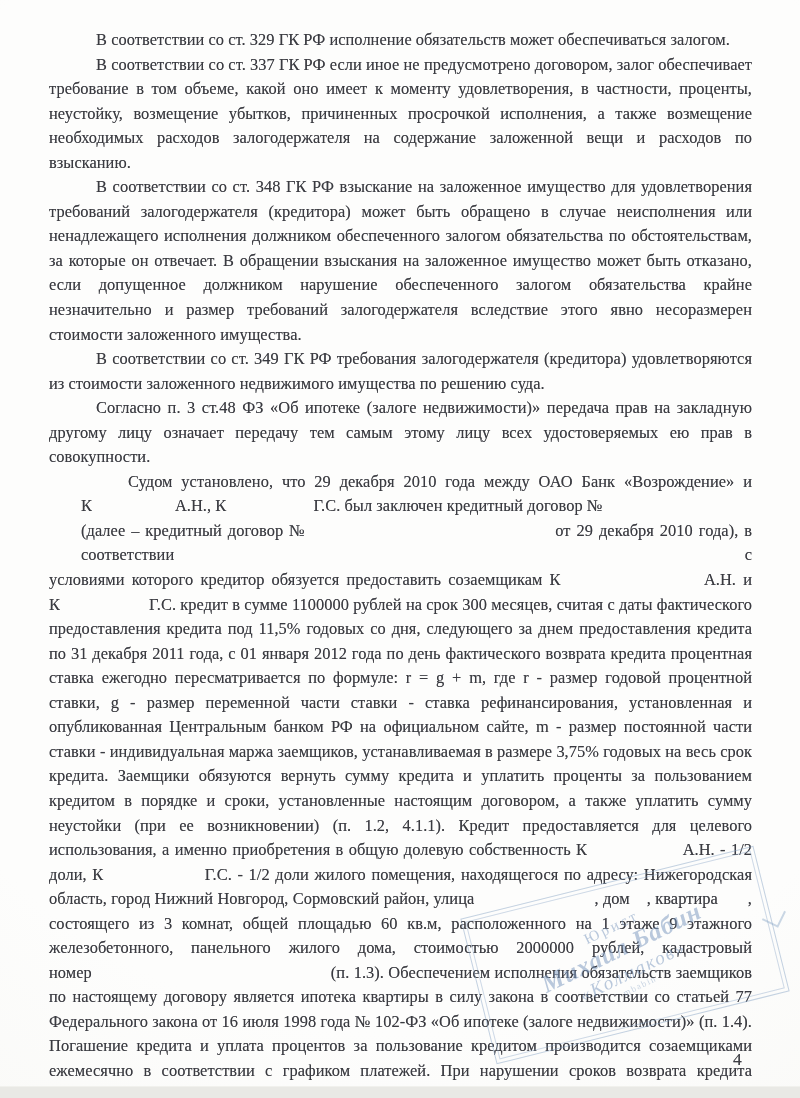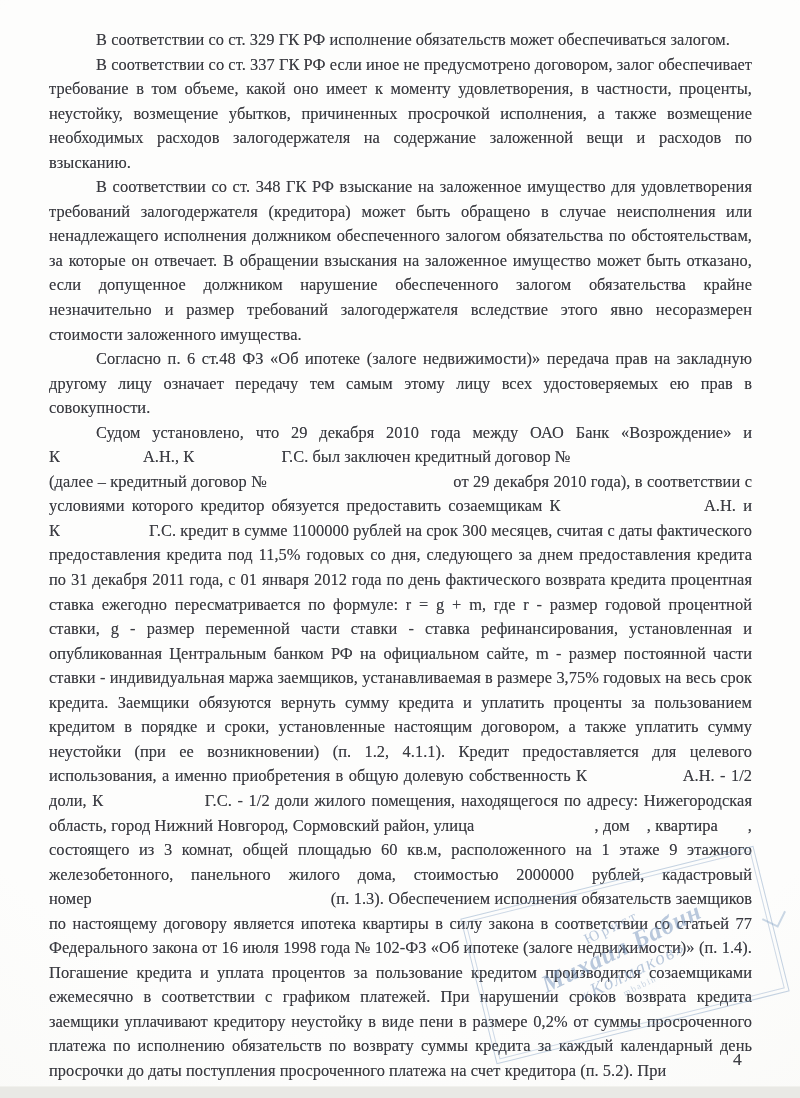--- a/index.html
+++ b/index.html
@@ -15,21 +15,21 @@
   }
   .text-block {
     position:absolute; left:49px; top:28px; width:703px;
     font-size:16.4px; line-height:24.55px;
     text-align:justify; color:#3a3b41;
     letter-spacing:.05px;
     text-shadow:0 0 .6px rgba(58,59,65,.55);
   }
   .para { margin:0; text-indent:47px; }
   .para-cont { margin:0; text-indent:0; }
-  .line { text-indent:0; }
+  .line { text-indent:0;margin-left:32px; }
   .line.indent { text-indent:47px; }
   .jlast { text-align-last:justify; }
   .page-number {
     position:absolute; left:733px; top:1049px;
     font-size:17.5px; color:#3d3e44;
     text-shadow:0 0 .6px rgba(58,59,65,.5);
   }
   .scan-strip {
     position:absolute; left:0; bottom:0; width:800px; height:11px;
     background:#e9e9e5;
@@ -69,21 +69,22 @@
 </style>
 </head>
 <body>
 
 <div class="page">
 
   <div class="text-block">
     <p class="para">В соответствии со ст.  329 ГК РФ исполнение обязательств может обеспечиваться залогом.</p>
     <p class="para">В соответствии со ст. 337 ГК РФ если иное не предусмотрено договором, залог обеспечивает требование в том объеме, какой оно имеет к моменту удовлетворения, в частности, проценты, неустойку, возмещение убытков, причиненных просрочкой исполнения, а также возмещение необходимых расходов залогодержателя на содержание заложенной вещи и расходов по взысканию.</p>
     <p class="para">В соответствии со ст. 348 ГК РФ взыскание на заложенное имущество для удовлетворения требований залогодержателя (кредитора) может быть обращено в случае неисполнения или ненадлежащего исполнения должником обеспеченного залогом обязательства по обстоятельствам, за которые он отвечает. В обращении взыскания на заложенное имущество может быть отказано, если допущенное должником нарушение обеспеченного залогом обязательства крайне незначительно и размер требований залогодержателя вследствие этого явно несоразмерен стоимости заложенного имущества.</p>
-    <p class="para">Согласно п. 6 ст.48 ФЗ «Об ипотеке (залоге недвижимости)» передача прав на закладную другому лицу означает передачу тем самым этому лицу всех удостоверяемых ею прав в совокупности.</p>
+    <p class="para">В соответствии со ст. 349 ГК РФ требования залогодержателя (кредитора) удовлетворяются из стоимости заложенного недвижимого имущества по решению суда.</p>
+    <p class="para">Согласно п. 3 ст.48 ФЗ «Об ипотеке (залоге недвижимости)» передача прав на закладную другому лицу означает передачу тем самым этому лицу всех удостоверяемых ею прав в совокупности.</p>
     <div>
       <div class="line indent jlast">Судом установлено, что 29 декабря 2010 года между ОАО Банк «Возрождение» и</div>
       <div class="line">К&nbsp;&nbsp;&nbsp;&nbsp;&nbsp;&nbsp;&nbsp;&nbsp;&nbsp;&nbsp;&nbsp;&nbsp;&nbsp;&nbsp;&nbsp;&nbsp;&nbsp;&nbsp;&nbsp;&nbsp;А.Н., К&nbsp;&nbsp;&nbsp;&nbsp;&nbsp;&nbsp;&nbsp;&nbsp;&nbsp;&nbsp;&nbsp;&nbsp;&nbsp;&nbsp;&nbsp;&nbsp;&nbsp;&nbsp;&nbsp;&nbsp;&nbsp;Г.С. был заключен кредитный договор №</div>
       <div class="line jlast">(далее – кредитный договор №&nbsp;&nbsp;&nbsp;&nbsp;&nbsp;&nbsp;&nbsp;&nbsp;&nbsp;&nbsp;&nbsp;&nbsp;&nbsp;&nbsp;&nbsp;&nbsp;&nbsp;&nbsp;&nbsp;&nbsp;&nbsp;&nbsp;&nbsp;&nbsp;&nbsp;&nbsp;&nbsp;&nbsp;&nbsp;&nbsp;&nbsp;&nbsp;&nbsp;&nbsp;&nbsp;&nbsp;&nbsp;&nbsp;&nbsp;&nbsp;&nbsp;&nbsp;от 29 декабря 2010 года), в соответствии с</div>
       <p class="para-cont">условиями которого кредитор обязуется предоставить созаемщикам К&nbsp;&nbsp;&nbsp;&nbsp;&nbsp;&nbsp;&nbsp;&nbsp;&nbsp;&nbsp;&nbsp;&nbsp;&nbsp;&nbsp;&nbsp;&nbsp;&nbsp;&nbsp;&nbsp;&nbsp;А.Н. и К&nbsp;&nbsp;&nbsp;&nbsp;&nbsp;&nbsp;&nbsp;&nbsp;&nbsp;&nbsp;&nbsp;&nbsp;&nbsp;&nbsp;&nbsp;&nbsp;&nbsp;&nbsp;&nbsp;&nbsp;&nbsp;Г.С. кредит в сумме 1100000 рублей на срок 300 месяцев, считая с даты фактического предоставления кредита под 11,5% годовых со дня, следующего за днем предоставления кредита по 31 декабря 2011 года, с 01 января 2012 года по день фактического возврата кредита процентная ставка ежегодно пересматривается по формуле: r = g + m, где r - размер годовой процентной ставки, g - размер переменной части ставки - ставка рефинансирования, установленная и опубликованная Центральным банком РФ на официальном сайте, m - размер постоянной части ставки - индивидуальная маржа заемщиков, устанавливаемая в размере 3,75% годовых на весь срок кредита. Заемщики обязуются вернуть сумму кредита и уплатить проценты за пользованием кредитом в порядке и сроки, установленные настоящим договором, а также уплатить сумму неустойки (при ее возникновении) (п. 1.2, 4.1.1). Кредит предоставляется для целевого использования, а именно приобретения в общую долевую собственность К&nbsp;&nbsp;&nbsp;&nbsp;&nbsp;&nbsp;&nbsp;&nbsp;&nbsp;&nbsp;&nbsp;&nbsp;&nbsp;&nbsp;&nbsp;&nbsp;&nbsp;&nbsp;А.Н. - 1/2 доли, К&nbsp;&nbsp;&nbsp;&nbsp;&nbsp;&nbsp;&nbsp;&nbsp;&nbsp;&nbsp;&nbsp;&nbsp;&nbsp;&nbsp;&nbsp;&nbsp;&nbsp;&nbsp;Г.С. - 1/2 доли жилого помещения, находящегося по адресу: Нижегородская область, город Нижний Новгород, Сормовский район, улица&nbsp;&nbsp;&nbsp;&nbsp;&nbsp;&nbsp;&nbsp;&nbsp;&nbsp;&nbsp;&nbsp;&nbsp;&nbsp;&nbsp;&nbsp;&nbsp;&nbsp;&nbsp;&nbsp;&nbsp;&nbsp;&nbsp;&nbsp;&nbsp;&nbsp;&nbsp;&nbsp;&nbsp;, дом&nbsp;&nbsp;&nbsp;&nbsp;, квартира&nbsp;&nbsp;&nbsp;&nbsp;&nbsp;&nbsp;&nbsp;, состоящего из 3 комнат, общей площадью 60 кв.м, расположенного на 1 этаже 9 этажного железобетонного, панельного жилого дома, стоимостью 2000000 рублей, кадастровый номер&nbsp;&nbsp;&nbsp;&nbsp;&nbsp;&nbsp;&nbsp;&nbsp;&nbsp;&nbsp;&nbsp;&nbsp;&nbsp;&nbsp;&nbsp;&nbsp;&nbsp;&nbsp;&nbsp;&nbsp;&nbsp;&nbsp;&nbsp;&nbsp;&nbsp;&nbsp;&nbsp;&nbsp;&nbsp;&nbsp;&nbsp;&nbsp;&nbsp;&nbsp;&nbsp;&nbsp;&nbsp;&nbsp;&nbsp;&nbsp;&nbsp;&nbsp;&nbsp;&nbsp;&nbsp;&nbsp;&nbsp;&nbsp;&nbsp;&nbsp;&nbsp;&nbsp;&nbsp;&nbsp;&nbsp;(п. 1.3). Обеспечением исполнения обязательств заемщиков по настоящему договору является ипотека квартиры в силу закона в соответствии со статьей 77 Федерального закона от 16 июля 1998 года № 102-ФЗ «Об ипотеке (залоге недвижимости)» (п. 1.4). Погашение кредита и уплата процентов за пользование кредитом производится созаемщиками ежемесячно в соответствии с графиком платежей. При нарушении сроков возврата кредита заемщики уплачивают кредитору неустойку в виде пени в размере 0,2% от суммы просроченного платежа по исполнению обязательств по возврату суммы кредита за каждый календарный день просрочки до даты поступления просроченного платежа на счет кредитора (п. 5.2). При</p>
     </div>
   </div>
 
   <div class="watermark">
     <div class="wm-box"></div>

